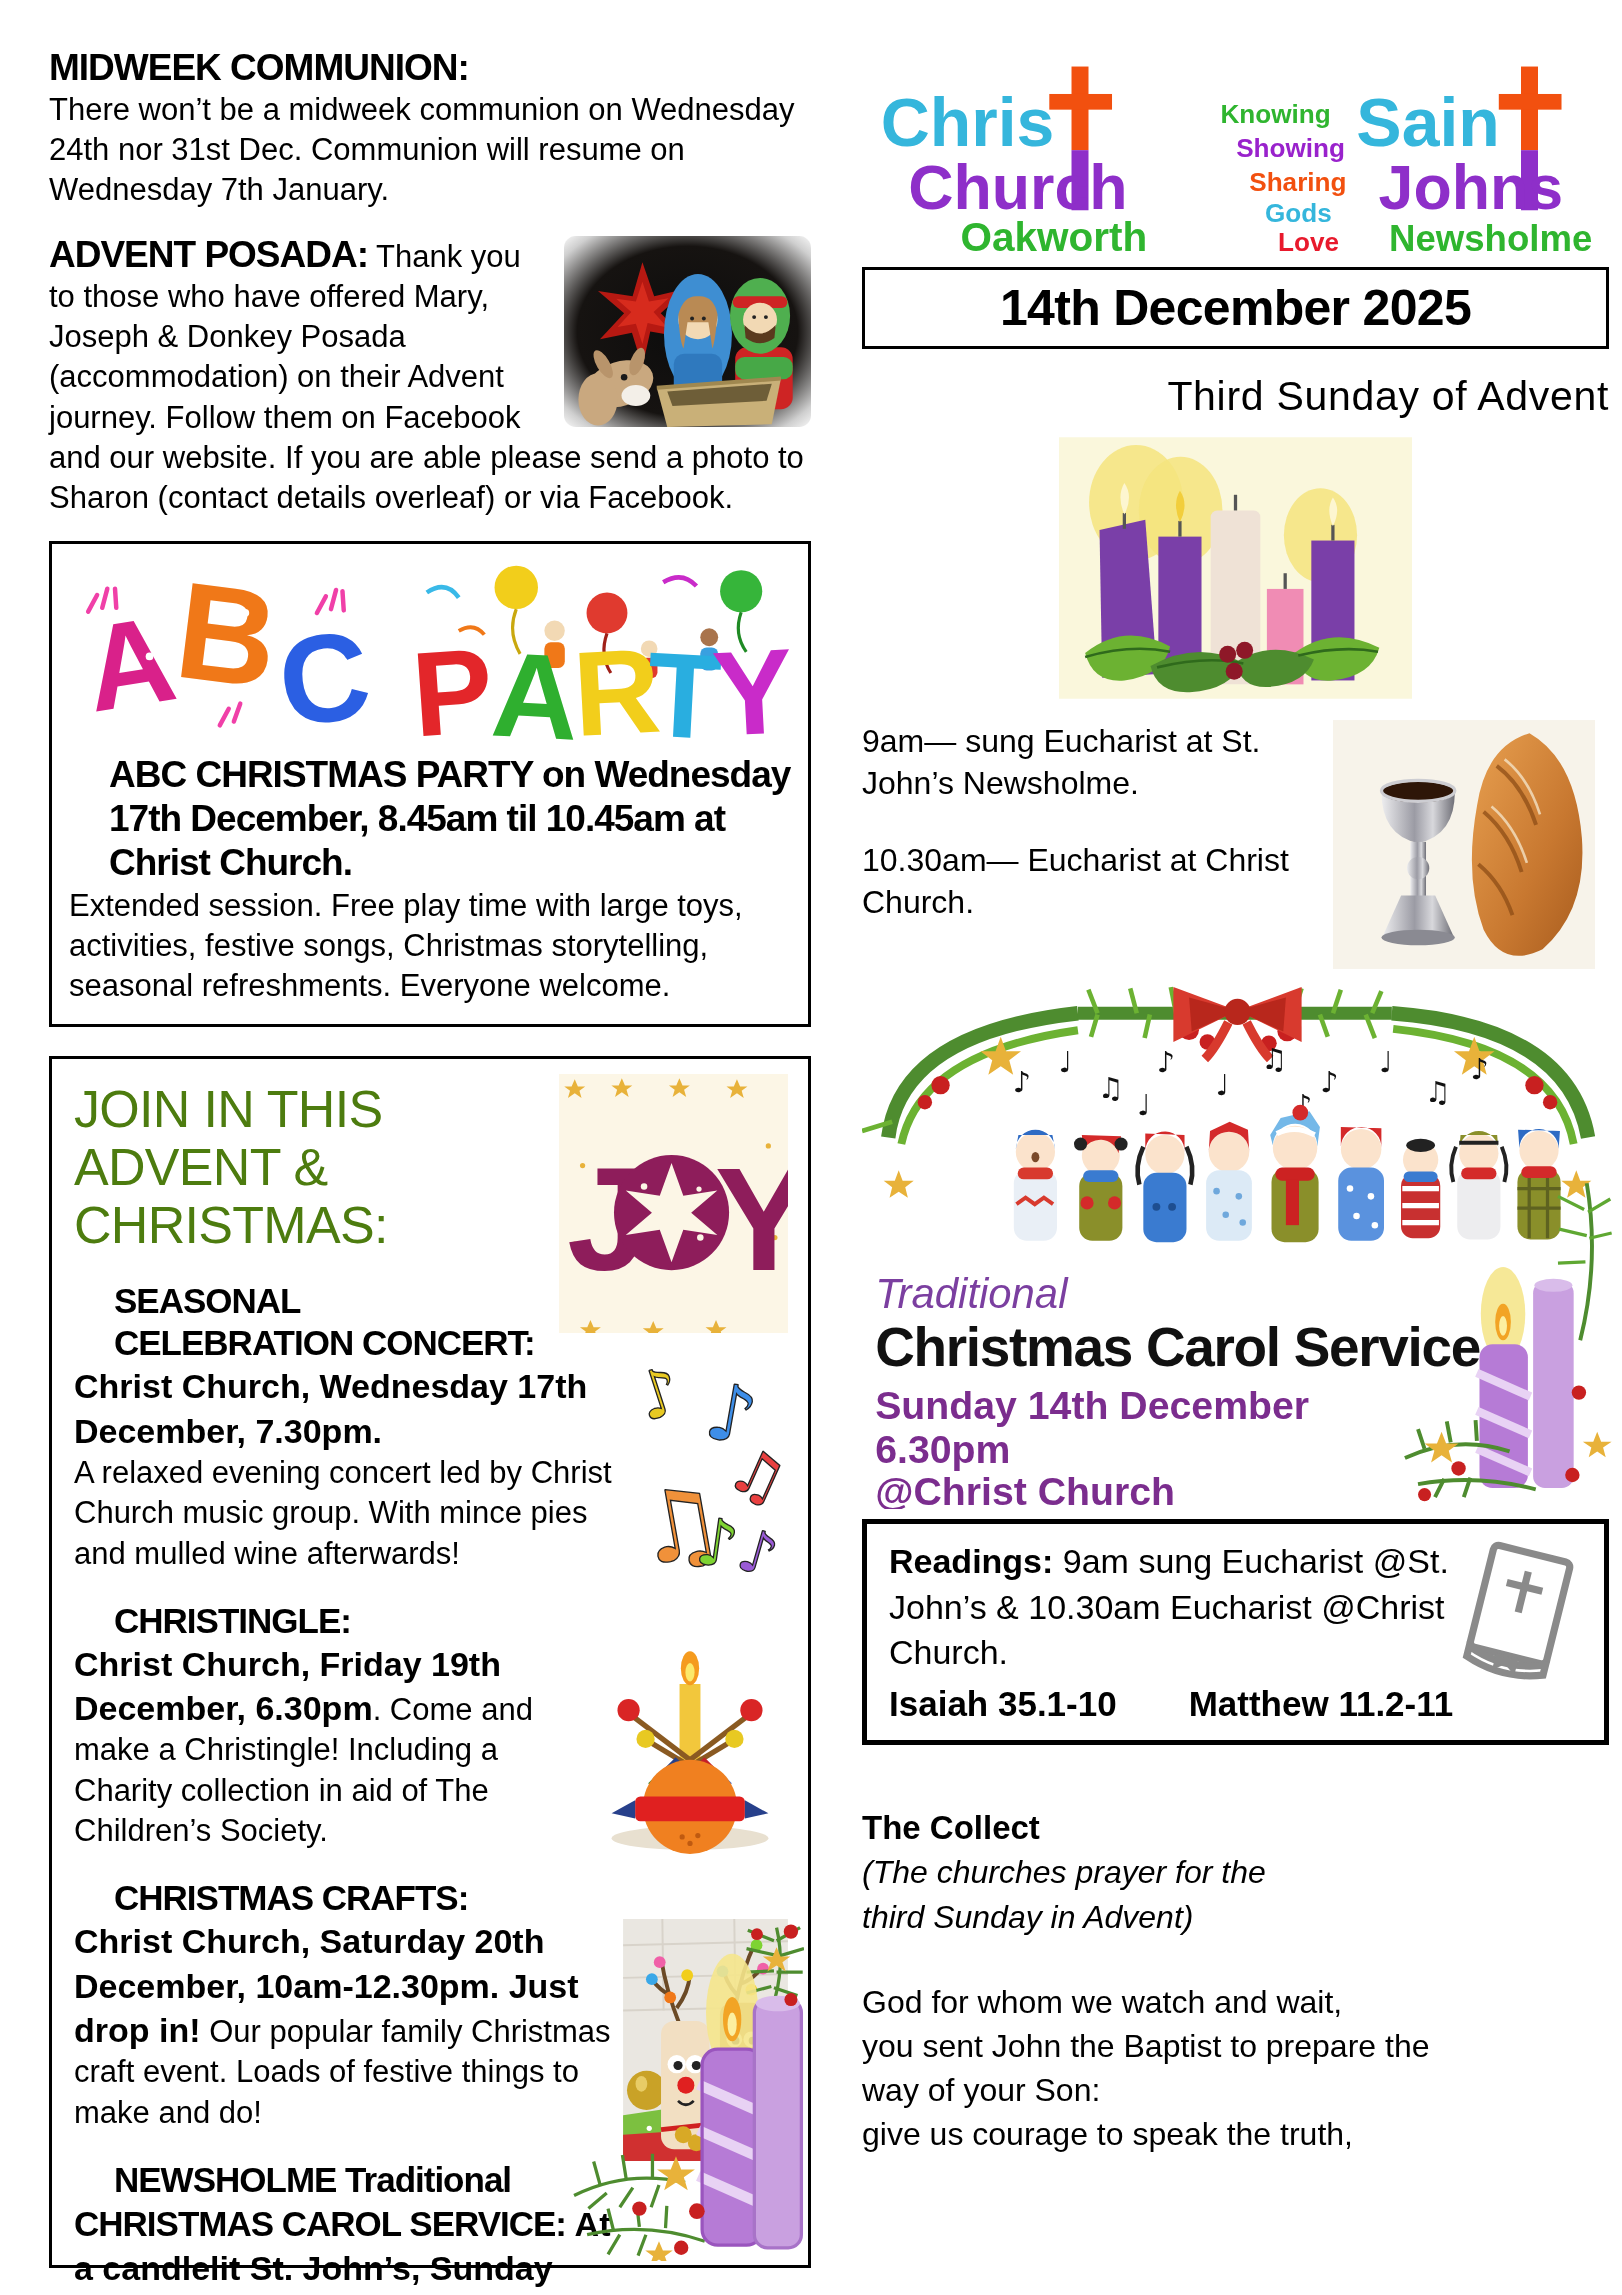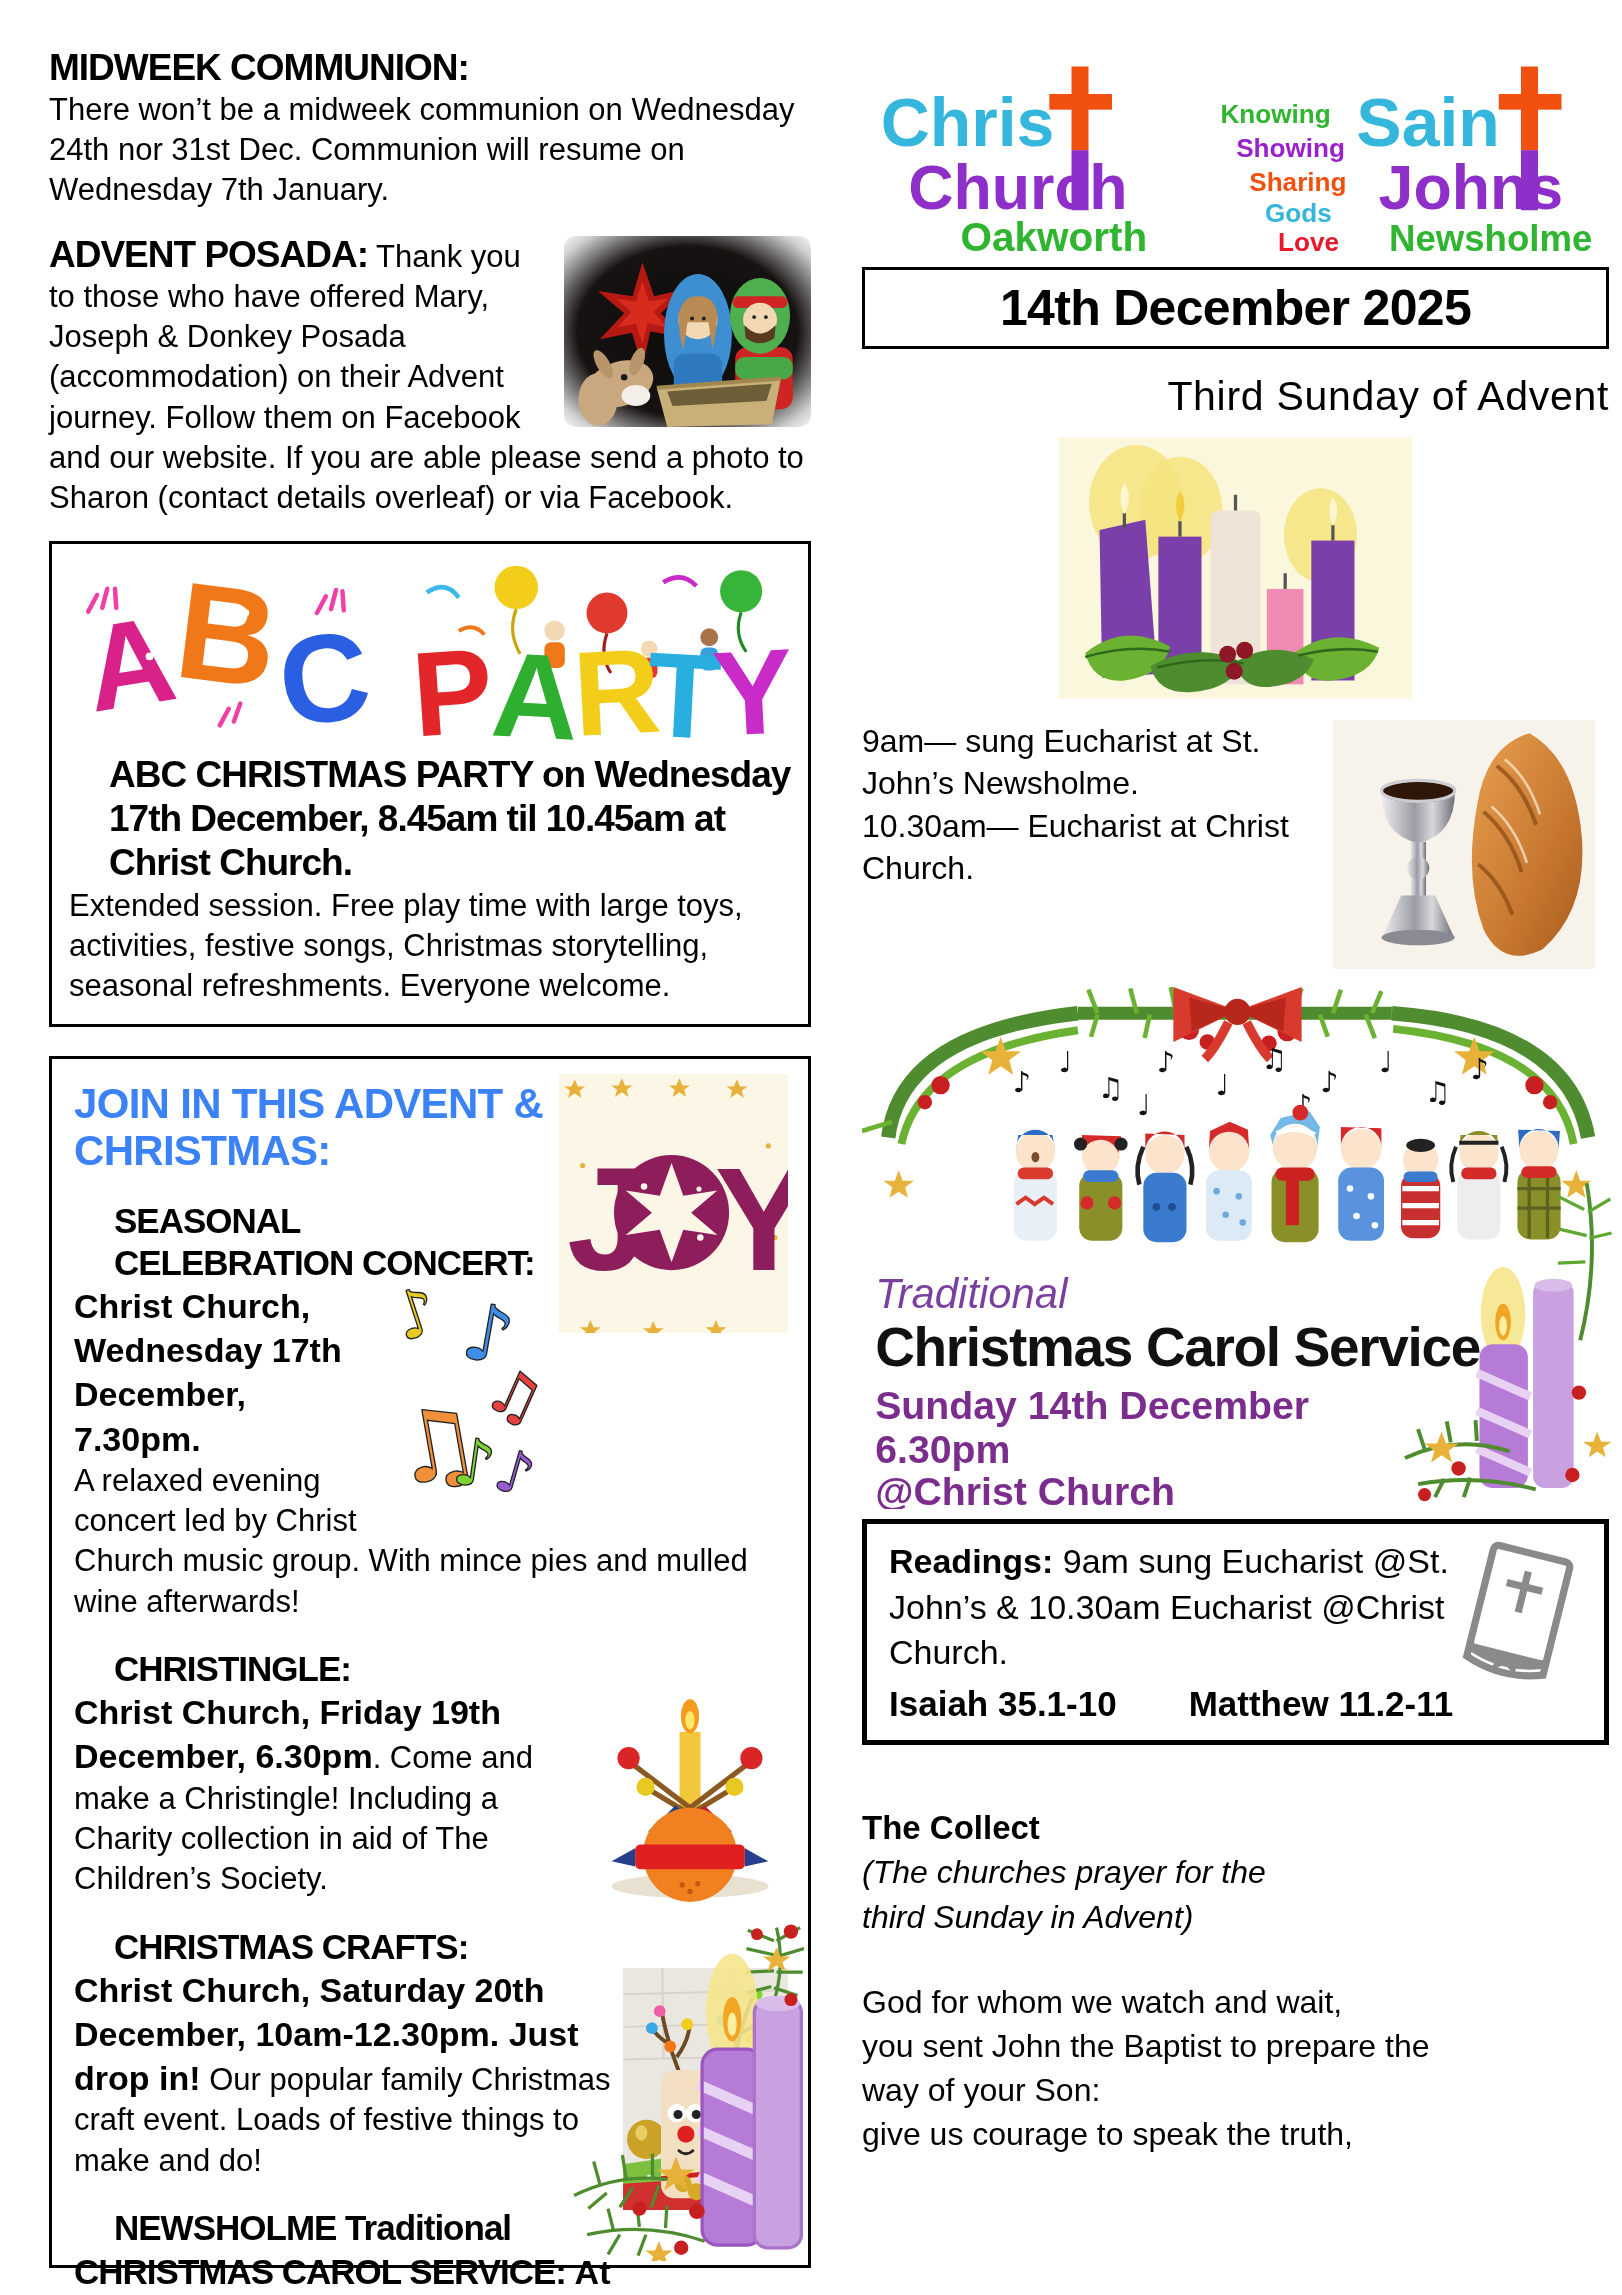--- a/index.html
+++ b/index.html
@@ -22,21 +22,21 @@
 
   .box1 {
     border:3.9px solid #000; margin-top:18.3px; padding:7.9px 17px 17px 17px;
   }
   .abc-graphic { width:100%; height:196px; display:block; margin-bottom:5.2px; }
 
   .box2 {
     position:relative; border:3.9px solid #000; margin-top:29px;
     padding:15.7px 19.6px 19.6px 22px; height:1212px;
   }
-  .join-title { color:#3b82f6; font-weight:bold; font-size:42px; letter-spacing:-0.7px; line-height:1.12; width:484px; padding-top:5.2px; }
+  .join-title { color:#4d7c0f; font-weight:normal; font-size:52px; letter-spacing:-0.7px; line-height:1.12; width:484px; padding-top:5.2px; }
   .joy { float:right; width:229px; height:259px; margin:0 0 11.8px 14.4px; }
   .event { margin-top:26px; }
   .ev-body { font-size:31px; line-height:1.30; }
   .notes-icon  { float:right; width:154px; height:216px; margin:0 0 5.2px 11.8px; }
   .christingle-icon { float:right; width:196px; height:216px; margin:0 0 5.2px 10.5px; }
   .crafts-photo { float:right; width:165px; height:242px; margin:0 0 5.2px 11.8px; }
   .s4 { padding-right:175px; }
   .candles-corner { position:absolute; right:3.9px; bottom:3.9px; width:243px; height:340px; }
 
   .parish-box { border:5.2px solid #000; padding:11.8px 19.6px; }
@@ -449,21 +449,21 @@
           <circle cx="258" cy="332" r="13"></circle>
             <circle cx="284" cy="326" r="13"></circle>
             <circle cx="268" cy="358" r="13"></circle>
         </g>
       </svg>
     </div>
 
     <div class="services-row">
       <div class="services-txt">
         <p>9am— sung Eucharist at St. John’s Newsholme.</p>
-        <p style="">10.30am— Eucharist at Christ Church.</p>
+        <p style="margin-top:34px">10.30am— Eucharist at Christ Church.</p>
       </div>
       <svg width="262" height="249" viewBox="0 0 400 380">
         <defs>
           <linearGradient id="brd" x1="0" y1="0" x2="1" y2="1">
             <stop offset="0%" stop-color="#E8A050"></stop>
               <stop offset="60%" stop-color="#C87830"></stop>
               <stop offset="100%" stop-color="#A85C1E"></stop>
           </linearGradient>
           <linearGradient id="slv" x1="0" y1="0" x2="1" y2="0">
             <stop offset="0%" stop-color="#EDEDEF"></stop>

